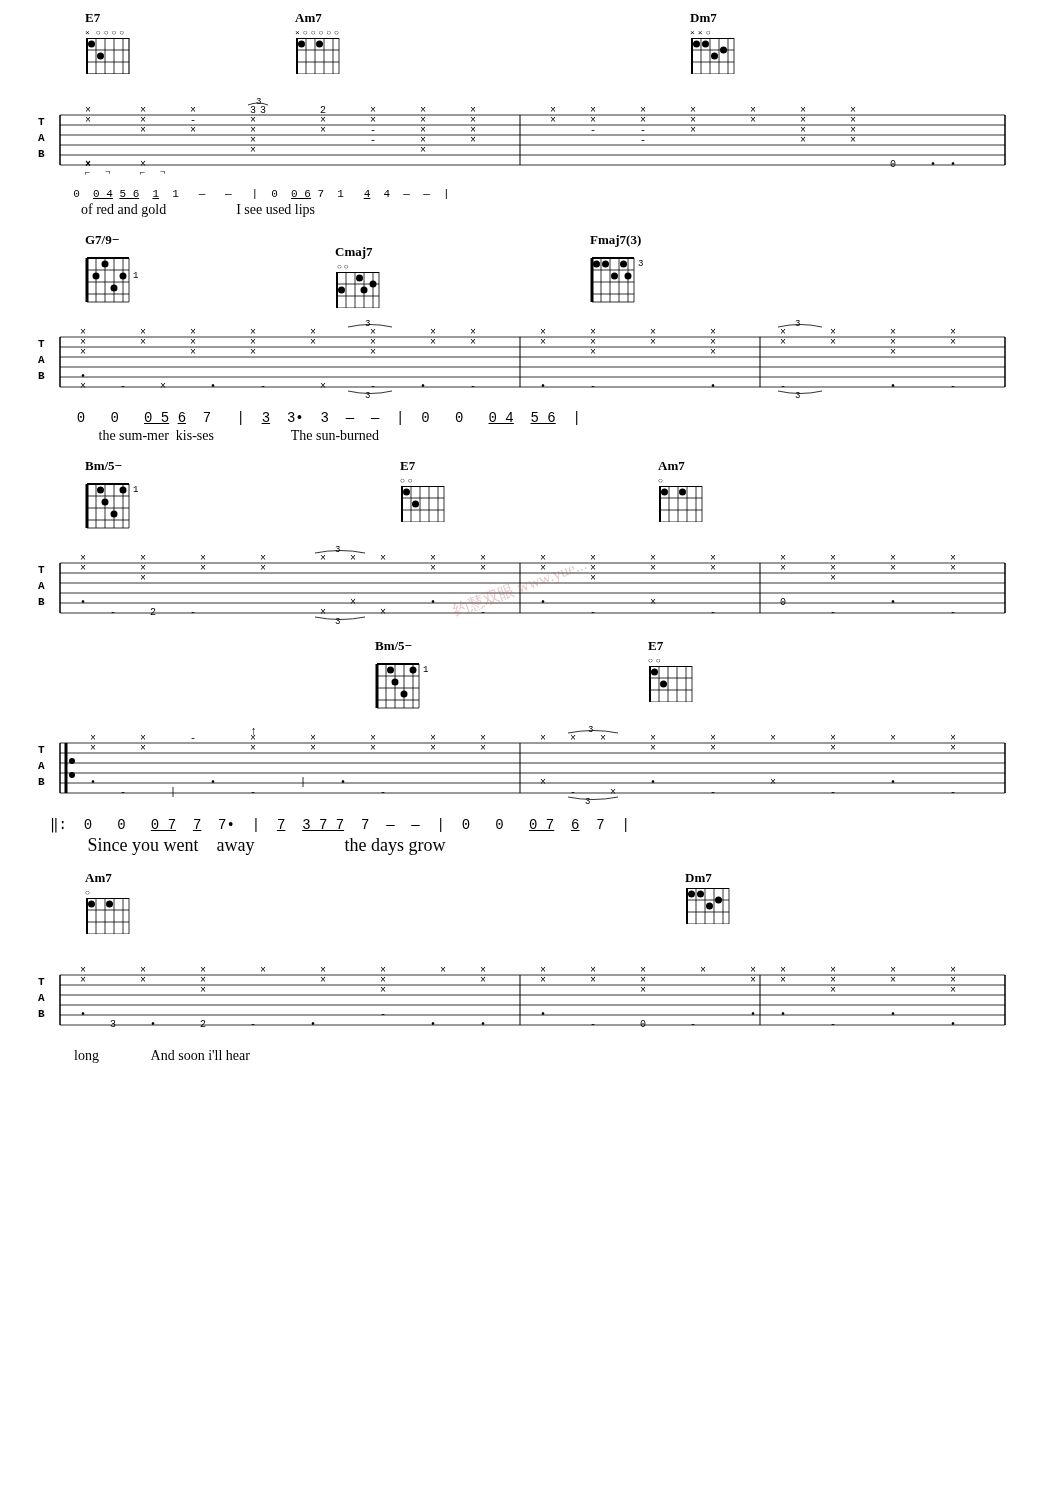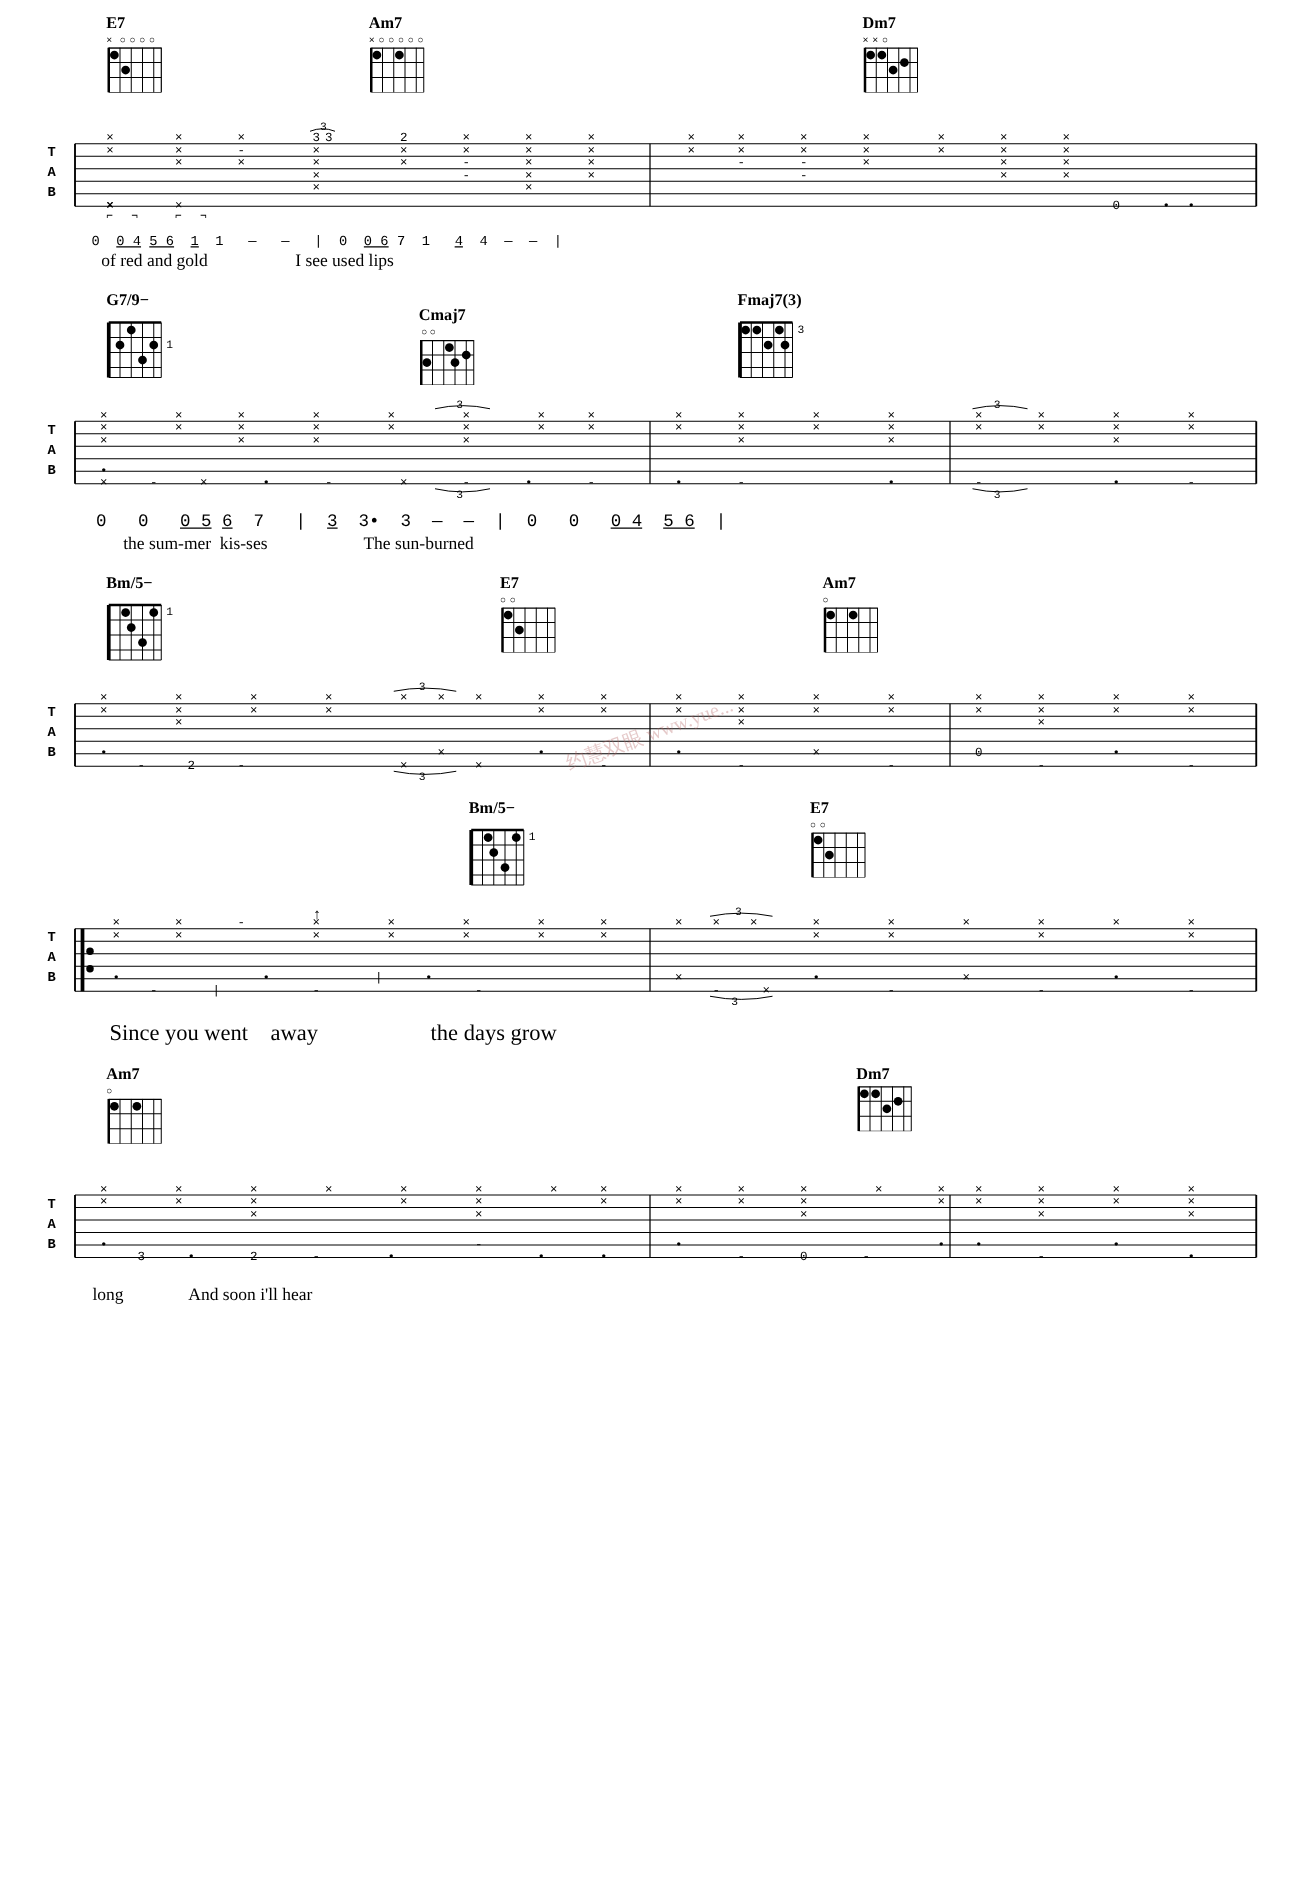--- a/index.html
+++ b/index.html
@@ -691,20 +691,21 @@
         <text x="580" y="70" font-size="10" font-family="Courier New">×</text>
         <text x="620" y="60" font-size="10" font-family="Courier New">•</text>
         <text x="680" y="70" font-size="10" font-family="Courier New">-</text>
         <text x="740" y="60" font-size="10" font-family="Courier New">×</text>
         <text x="800" y="70" font-size="10" font-family="Courier New">-</text>
         <text x="860" y="60" font-size="10" font-family="Courier New">•</text>
         <text x="920" y="70" font-size="10" font-family="Courier New">-</text>
       </svg>
     </div>
 
+    <div style="font-family:'Courier New',monospace; font-size:14px; margin: 4px 0 2px 20px; white-space:pre;">‖:  0   0   <u>0 7</u>  <u>7</u>  7•  |  <u>7</u>  <u>3 7 7</u>  7  —  —  |  0   0   <u>0 7</u>  <u>6</u>  7  |</div>
     <div style="font-family:'Times New Roman',serif; font-size:18px; margin: 2px 0 14px 35px; white-space:pre;">     Since you went    away                    the days grow</div>
   </div>
 
   <div class="section-block">
     <div style="position:relative; height:85px; margin-bottom:2px;">
 
       <div style="position:absolute; left:55px; top:0;">
         <div class="chord-name">Am7</div>
         <div style="font-size:8px; display:flex; gap:3px; margin-bottom:1px;">
           <span>○</span>

